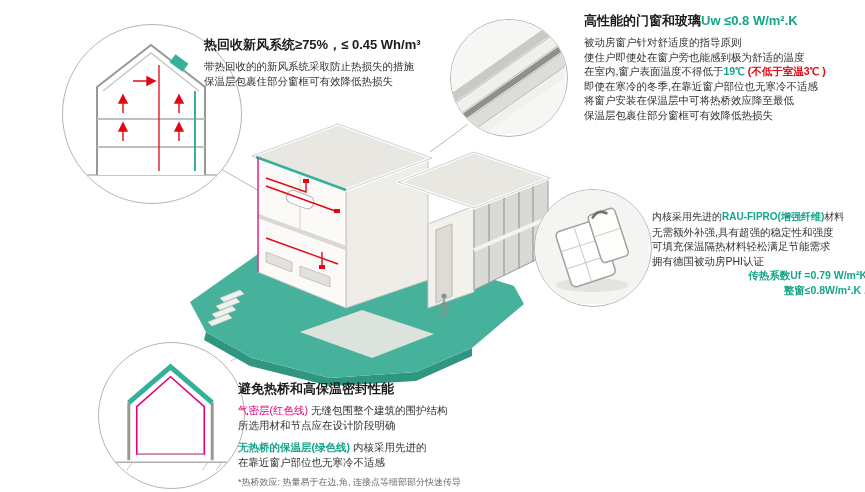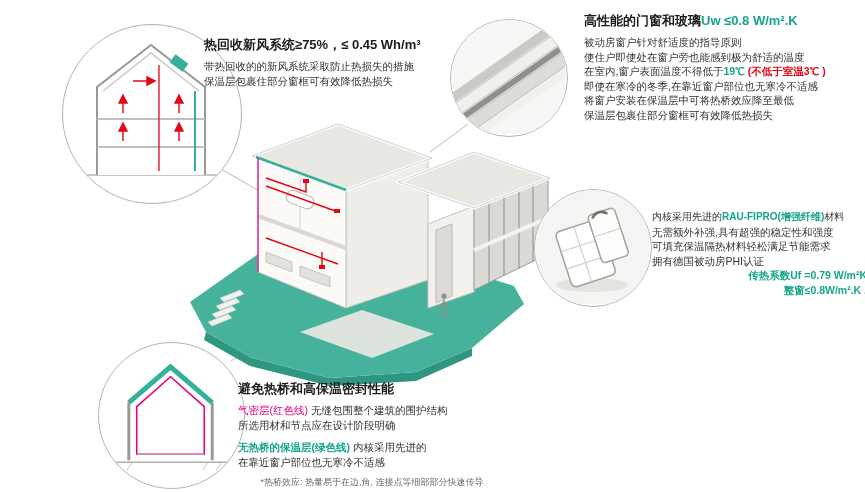--- a/index.html
+++ b/index.html
@@ -7,21 +7,21 @@
          font-family:"Liberation Sans",sans-serif;}
   svg{display:block;}
   .circle{position:absolute;border:1px solid #b6b4b0;border-radius:50%;background:#fff;overflow:hidden;}
   .tb{position:absolute;color:#333;}
   .tb .title{font-size:13px;font-weight:bold;color:#1b1b1b;margin-bottom:5px;}
   .tb .ln{font-size:10.5px;line-height:14.5px;}
   .nowrap{white-space:nowrap;}
   .green{color:#15a589;font-weight:bold;text-align:right;}
   .magenta{color:#e5007d;font-weight:normal;}
   .redtxt{color:#e30613;font-weight:bold;}
-  .foot{font-size:9px;color:#6b6b6b;margin-top:7px;text-align:center;}
+  .foot{font-size:9px;color:#6b6b6b;margin-top:7px;}
   .gap{height:8px;}
 </style>
 </head>
 <body>
 
 <div class="stage">
 
   <svg style="position:absolute;left:0;top:0" width="865" height="492" viewBox="0 0 865 492">
 
     <g stroke="#bbb9b5" stroke-width="1">

